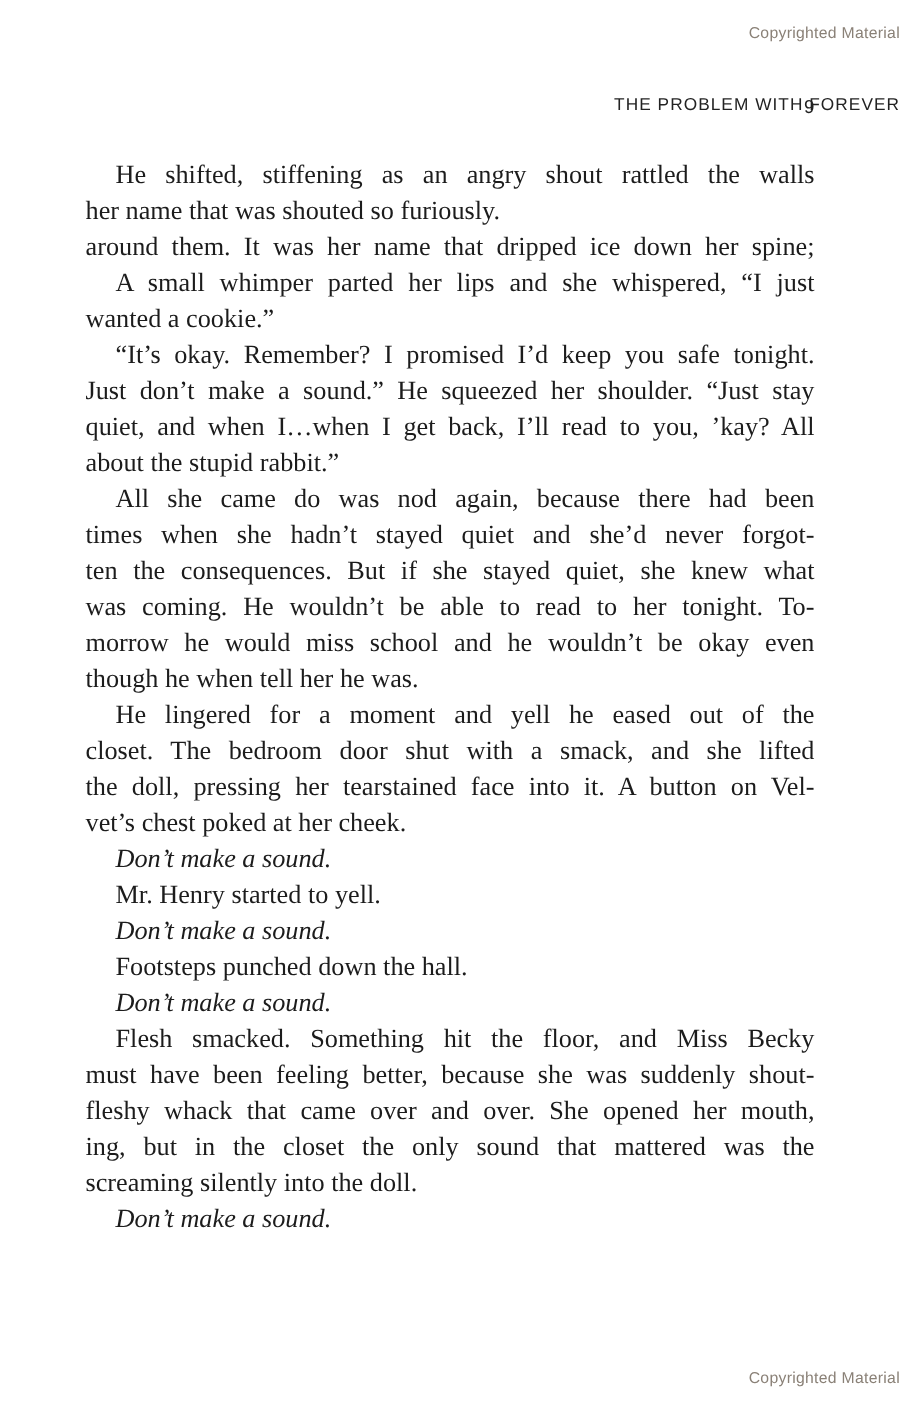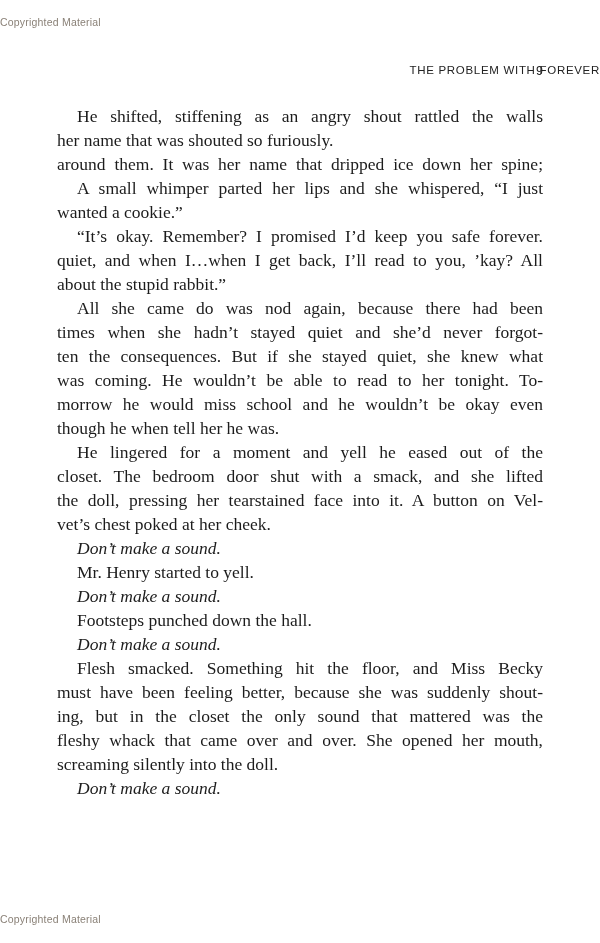--- a/index.html
+++ b/index.html
@@ -14,21 +14,21 @@
     background: #ffffff;
     font-family: "Liberation Serif", serif;
     color: #1c1c1c;
     overflow: hidden;
     box-sizing: border-box;
   }
   .notice {
     font-family: "Liberation Sans", sans-serif;
     font-size: 10.5px;
     color: #8a8177;
-    text-align: left;
+    text-align: right;
     letter-spacing: 0.2px;
   }
   .notice.top {
     padding-top: 16px;
   }
   .notice.bottom {
     position: absolute;
     left: 0;
     right: 0;
     bottom: 18px;
@@ -94,21 +94,22 @@
       <div class="para normal">
         <div class="line first">He shifted, stiffening as an angry shout rattled the walls</div>
         <div class="line last">her name that was shouted so furiously.</div>
         <div class="line">around them. It was her name that dripped ice down her spine;</div>
       </div>
       <div class="para normal">
         <div class="line first">A small whimper parted her lips and she whispered, “I just</div>
         <div class="line last">wanted a cookie.”</div>
       </div>
       <div class="para normal">
-        <div class="line first">“It’s okay. Remember? I promised I’d keep you safe forever.</div>
+        <div class="line first">“It’s okay. Remember? I promised I’d keep you safe tonight.</div>
+        <div class="line">Just don’t make a sound.” He squeezed her shoulder. “Just stay</div>
         <div class="line">quiet, and when I…when I get back, I’ll read to you, ’kay? All</div>
         <div class="line last">about the stupid rabbit.”</div>
       </div>
       <div class="para normal">
         <div class="line first">All she came do was nod again, because there had been</div>
         <div class="line">times when she hadn’t stayed quiet and she’d never forgot-</div>
         <div class="line">ten the consequences. But if she stayed quiet, she knew what</div>
         <div class="line">was coming. He wouldn’t be able to read to her tonight. To-</div>
         <div class="line">morrow he would miss school and he wouldn’t be okay even</div>
         <div class="line last">though he when tell her he was.</div>
@@ -130,22 +131,22 @@
       </div>
       <div class="para normal">
         <div class="line first last">Footsteps punched down the hall.</div>
       </div>
       <div class="para italic">
         <div class="line first last">Don’t make a sound.</div>
       </div>
       <div class="para normal">
         <div class="line first">Flesh smacked. Something hit the floor, and Miss Becky</div>
         <div class="line">must have been feeling better, because she was suddenly shout-</div>
+        <div class="line">fleshy whack that came over and over. She opened her mouth,</div>
         <div class="line">ing, but in the closet the only sound that mattered was the</div>
-        <div class="line">fleshy whack that came over and over. She opened her mouth,</div>
         <div class="line last">screaming silently into the doll.</div>
       </div>
       <div class="para italic">
         <div class="line first last">Don’t make a sound.</div>
       </div>
     </div>
 
   <div class="notice bottom">Copyrighted Material</div>
 </div>
 

